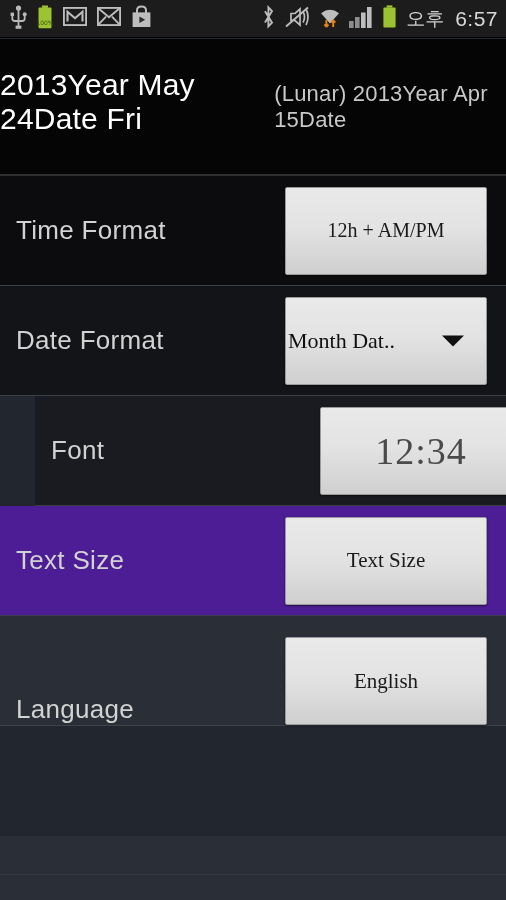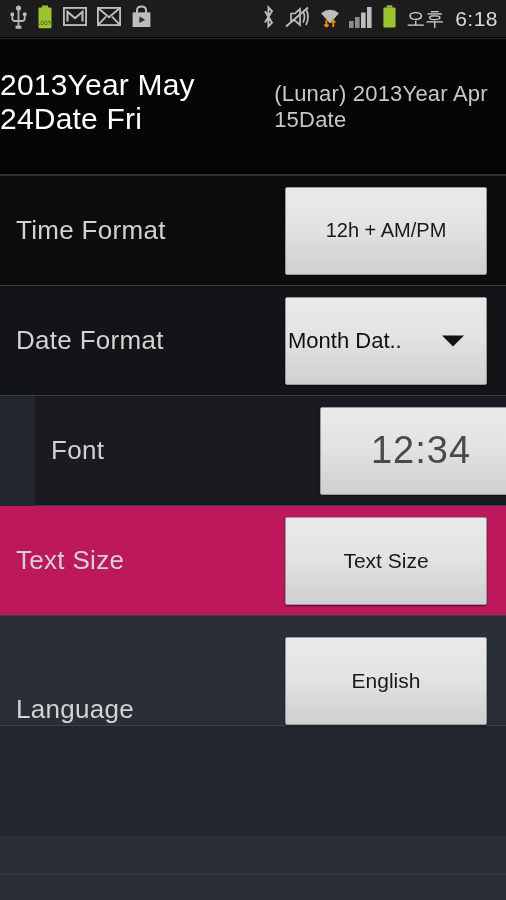--- a/index.html
+++ b/index.html
@@ -66,33 +66,33 @@
   }
   .row-ctl{
     margin-right:19px;
     display:flex; align-items:center; justify-content:center;
   }
 
   .r1{ background:#0c0c0e; }
   .r2{ background:#131417; }
   .r3{ background:#191b20;margin-left:35px; }
   .r4{ background:#1f2229; }
-  .r5{ background:#be185d; }
+  .r5{ background:#4c1d95; }
   .r6{ background:#2a2e37; border-bottom:1px solid #3d424b;align-items:flex-end; }
 
   
   .btn{
     width:202px; height:88px;
     background:linear-gradient(to bottom,#e9e9e9 0%,#e3e3e3 45%,#cfcfcf 100%);
     border:1px solid #9a9a9a;
     border-radius:2px;
     box-shadow:0 1px 2px rgba(0,0,0,.55);
     display:flex; align-items:center; justify-content:center;
     color:#1a1a1a;
-    font-family:Liberation Sans, sans-serif;
+    font-family:Liberation Serif, serif;
     font-size:20px;
   }
   .btn.spinner{ justify-content:flex-start; padding-left:2px; position:relative; }
   .spin-text{ font-size:22px; color:#101010; }
   .caret{
     position:absolute; right:22px; top:50%; transform:translateY(-50%);
     width:0; height:0;
     border-left:11px solid transparent;
     border-right:11px solid transparent;
     border-top:11px solid #111111;
@@ -206,21 +206,21 @@
       </span>
 
       <span class="sb-ico">
         <svg width="15" height="23" viewBox="0 0 15 23">
           <rect x="4.6" y="0.4" width="5.8" height="2.2" fill="#9bc332"></rect>
           <rect x="1.4" y="2.4" width="12.2" height="20" rx="1" fill="#9bc332"></rect>
         </svg>
       </span>
 
       <span class="sb-ampm">오후</span>
-      <span class="sb-time">6:18</span>
+      <span class="sb-time">6:57</span>
     </div>
   </div>
 
   <div class="header">
     <div class="hdr-main">2013Year May 24Date Fri</div>
     <div class="hdr-sub">(Lunar) 2013Year Apr 15Date</div>
   </div>
   <div class="hdr-rule"></div>
 
   <div class="rows">

